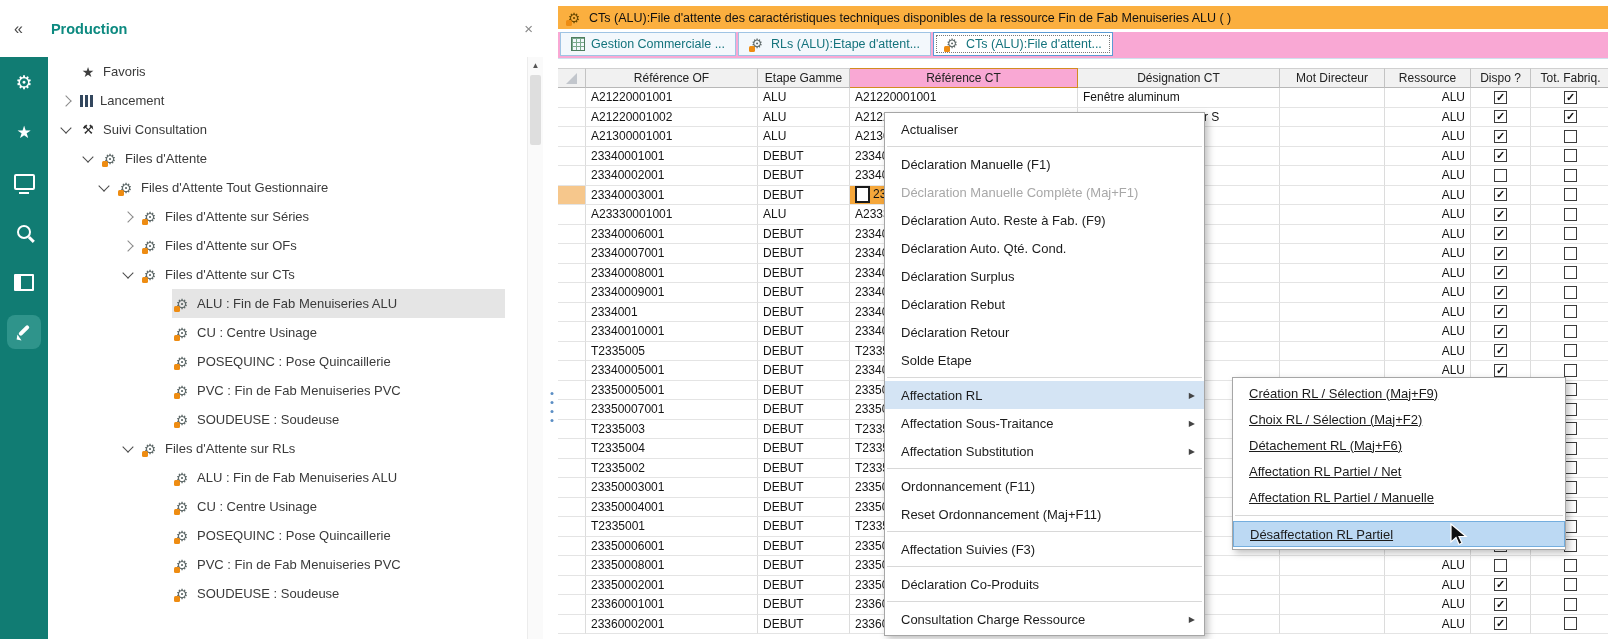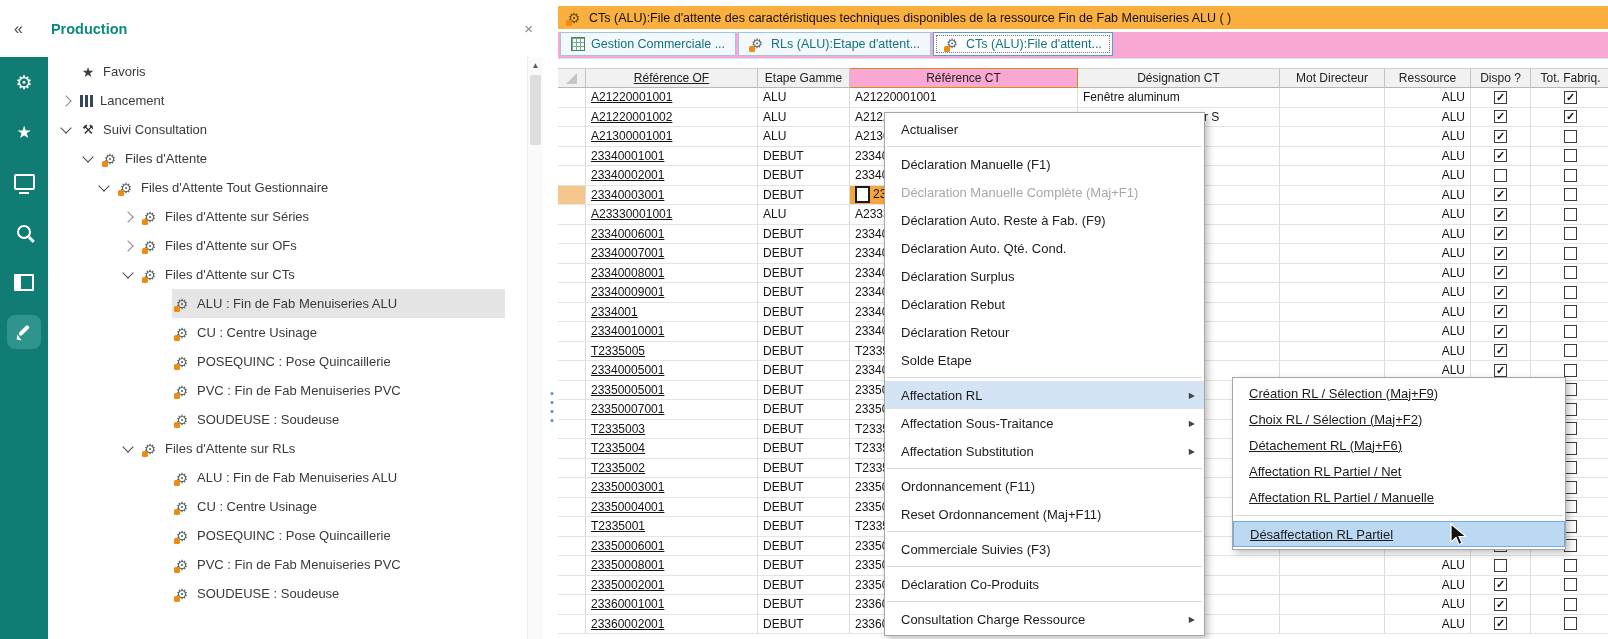--- a/index.html
+++ b/index.html
@@ -57,21 +57,21 @@
   .icon-grid{width:12px;height:12px;border:1px solid #4e7d5f;background-image:linear-gradient(#7aa98c 1px,transparent 1px),linear-gradient(90deg,#7aa98c 1px,transparent 1px);background-size:4px 4px;flex:none;}
 
   
   .grid{position:absolute;left:0;top:68px;width:1053px;height:571px;overflow:hidden;font-size:12px;color:#141414;}
   .hrow{display:flex;height:20px;background:#f1f1f1;}
   .th{box-sizing:border-box;flex:none;border-top:1px solid #d0d0d0;border-right:1px solid #c3c3c3;border-bottom:1px solid #b8b8b8;display:flex;align-items:center;justify-content:center;font-size:12px;color:#222;overflow:hidden;white-space:nowrap;}
   .th.sorted{background:#f9a8d4;border-color:#d28c20;}
   .sel-tri{width:0;height:0;border-style:solid;border-width:0 0 11px 11px;border-color:transparent transparent #c2c6cc transparent;}
   .tr{display:flex;height:19.5px;}
   .td{box-sizing:border-box;flex:none;border-right:1px solid #dcdcdc;border-bottom:1px solid #e4e4e4;padding:0 5px;line-height:19px;white-space:nowrap;overflow:hidden;}
-  .c0{width:28px;}.c1{width:172px;text-decoration:underline;}.c2{width:92px;}.c3{width:228px;}.c4{width:202px;}
+  .c0{width:28px;}.c1{width:172px;}.c2{width:92px;}.c3{width:228px;}.c4{width:202px;}
   .c5{width:105px;}.c6{width:86px;text-align:right;}.c7{width:60px;}.c8{width:80px;}
   .cbcell{display:flex;align-items:center;justify-content:center;padding:0;}
   .cb{width:13px;height:13px;border:1px solid #3c3c3c;background:#fff;display:flex;align-items:center;justify-content:center;font-size:11px;font-weight:bold;color:#111;line-height:1;box-sizing:border-box;}
   .editing{background:#f5a73b;display:flex;align-items:center;gap:3px;}
   .edit-box{width:11px;height:13px;background:#fff;border:2px solid #1a1a1a;flex:none;box-sizing:content-box;}
   .frag{padding-left:126px;}
   .selcell-sel{background:#f6c78c;}
 
   
   .menu{position:absolute;left:884px;top:112px;width:319px;background:#fff;border:1px solid #a6a6a6;box-shadow:3px 3px 7px rgba(0,0,0,.25);padding:2px 0;z-index:10;}
@@ -818,21 +818,21 @@
       </div>
       <div class="menu-sep"></div>
       <div class="menu-item">
         <span>Ordonnancement (F11)</span>
       </div>
       <div class="menu-item">
         <span>Reset Ordonnancement (Maj+F11)</span>
       </div>
       <div class="menu-sep"></div>
       <div class="menu-item">
-        <span>Commerciale Suivies (F3)</span>
+        <span>Affectation Suivies (F3)</span>
       </div>
       <div class="menu-sep"></div>
       <div class="menu-item">
         <span>Déclaration Co-Produits</span>
       </div>
       <div class="menu-sep"></div>
       <div class="menu-item">
         <span>Consultation Charge Ressource</span>
         <span class="subarrow">▶</span>
       </div>

